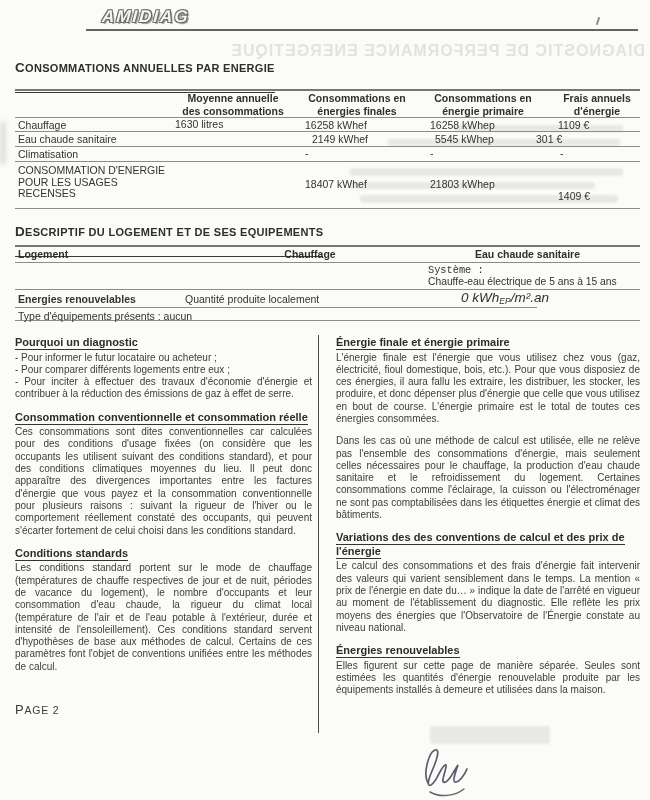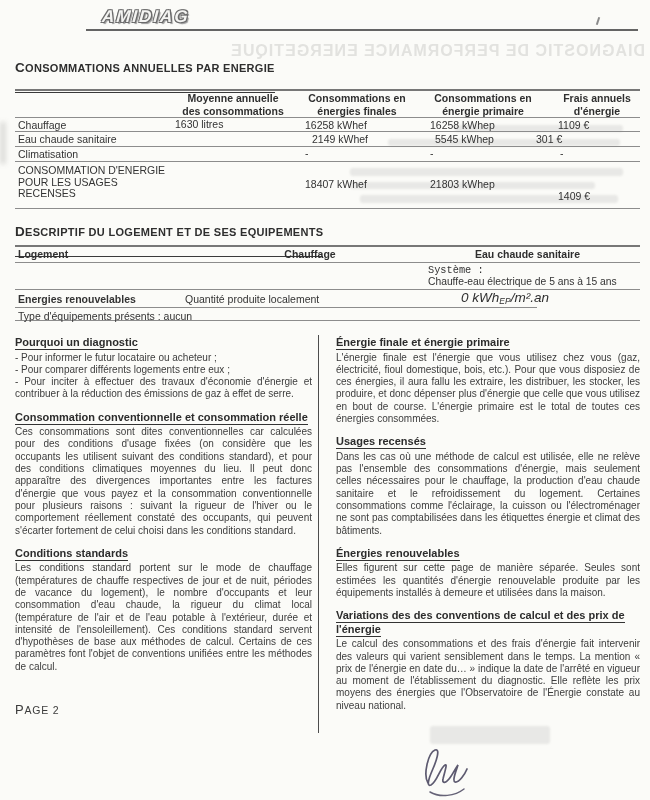--- a/index.html
+++ b/index.html
@@ -155,30 +155,29 @@
       <p class="para">Les conditions standard portent sur le mode de chauffage (températures de chauffe respectives de jour et de nuit, périodes de vacance du logement), le nombre d'occupants et leur consommation d'eau chaude, la rigueur du climat local (température de l'air et de l'eau potable à l'extérieur, durée et intensité de l'ensoleillement). Ces conditions standard servent d'hypothèses de base aux méthodes de calcul. Certains de ces paramètres font l'objet de conventions unifiées entre les méthodes de calcul.</p>
     </div>
   </div>
 
   <div class="col right">
     <div class="sect">
       <div class="hd"><span>Énergie finale et énergie primaire</span></div>
       <p class="para">L'énergie finale est l'énergie que vous utilisez chez vous (gaz, électricité, fioul domestique, bois, etc.). Pour que vous disposiez de ces énergies, il aura fallu les extraire, les distribuer, les stocker, les produire, et donc dépenser plus d'énergie que celle que vous utilisez en bout de course. L'énergie primaire est le total de toutes ces énergies consommées.</p>
     </div>
     <div class="sect">
-      <div class="hd"><span>Usages recensés</span></div>
       <p class="para">Dans les cas où une méthode de calcul est utilisée, elle ne relève pas l'ensemble des consommations d'énergie, mais seulement celles nécessaires pour le chauffage, la production d'eau chaude sanitaire et le refroidissement du logement. Certaines consommations comme l'éclairage, la cuisson ou l'électroménager ne sont pas comptabilisées dans les étiquettes énergie et climat des bâtiments.</p>
+    </div>
+    <div class="sect">
+      <div class="hd"><span>Variations des des conventions de calcul et des prix de l'énergie</span></div>
+      <p class="para">Le calcul des consommations et des frais d'énergie fait intervenir des valeurs qui varient sensiblement dans le temps. La mention « prix de l'énergie en date du… » indique la date de l'arrêté en vigueur au moment de l'établissement du diagnostic. Elle reflète les prix moyens des énergies que l'Observatoire de l'Énergie constate au niveau national.</p>
     </div>
     <div class="sect">
       <div class="hd"><span>Énergies renouvelables</span></div>
       <p class="para">Elles figurent sur cette page de manière séparée. Seules sont estimées les quantités d'énergie renouvelable produite par les équipements installés à demeure et utilisées dans la maison.</p>
-    </div>
-    <div class="sect">
-      <div class="hd"><span>Variations des des conventions de calcul et des prix de l'énergie</span></div>
-      <p class="para">Le calcul des consommations et des frais d'énergie fait intervenir des valeurs qui varient sensiblement dans le temps. La mention « prix de l'énergie en date du… » indique la date de l'arrêté en vigueur au moment de l'établissement du diagnostic. Elle reflète les prix moyens des énergies que l'Observatoire de l'Énergie constate au niveau national.</p>
     </div>
   </div>
 
   <div class="page-label">PAGE 2</div>
 
   <svg class="signature" width="78" height="58" viewBox="0 0 78 58">
     <path d="M20,40 C15,32 20,10 27,7 C33,5 28,19 24,28 C21,35 18,44 23,42 C29,39 32,25 37,22 C40,20 36,31 35,36 C34,40 37,41 41,36 C45,31 48,24 50,22 C48,28 44,38 47,39 C51,40 57,31 59,26" stroke="#4b4860" fill="none" stroke-width="1.7" stroke-linecap="round" opacity="0.9"></path>
     <path d="M22,49 C32,55 47,53 56,46" stroke="#4b4860" fill="none" stroke-width="1.5" stroke-linecap="round" opacity="0.85"></path>
   </svg>
 

